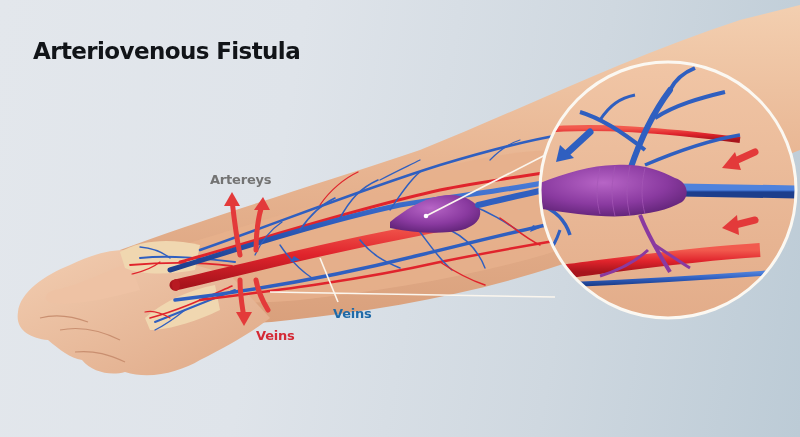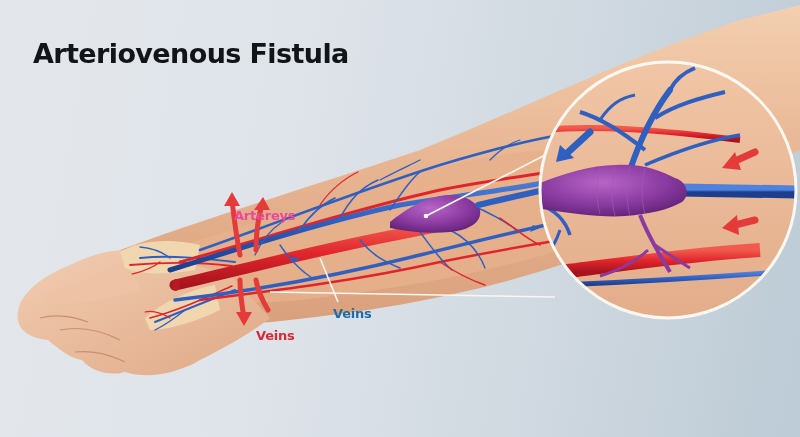--- a/index.html
+++ b/index.html
@@ -3,26 +3,26 @@
   <meta charset="utf-8">
   <style>
     html, body { margin: 0; padding: 0; }
     body {
       width: 800px; height: 437px; overflow: hidden; position: relative;
       background: linear-gradient(100deg, #e3e7ec 0%, #dfe4ea 35%, #cfd8e0 70%, #bccbd6 100%);
       font-family: "DejaVu Sans", "Liberation Sans", sans-serif;
     }
     .title {
       position: absolute; left: 33px; top: 38px;
-      font-size: 27px; font-weight: bold; color: #111418; letter-spacing: -0.6px;
+      font-size: 23px; font-weight: bold; color: #111418; letter-spacing: -0.6px;
     }
     .label {
       position: absolute; font-size: 13px; font-weight: bold; letter-spacing: -0.2px;
     }
-    .label-arteries { left: 234px; top: 172px; color: #ec4899; margin-top: 36px; }
+    .label-arteries { left: 210px; top: 172px; color: #737373; }
     .label-veins-red { left: 256px; top: 328px; color: #d42a36; }
     .label-veins-blue { left: 333px; top: 306px; color: #1f6aa8; }
     svg.art { position: absolute; left: 0; top: 0; }
   </style>
 </head>
 <body>
 
 <div class="title">Arteriovenous Fistula</div>
 
 <svg class="art" width="800" height="437" viewBox="0 0 800 437">

